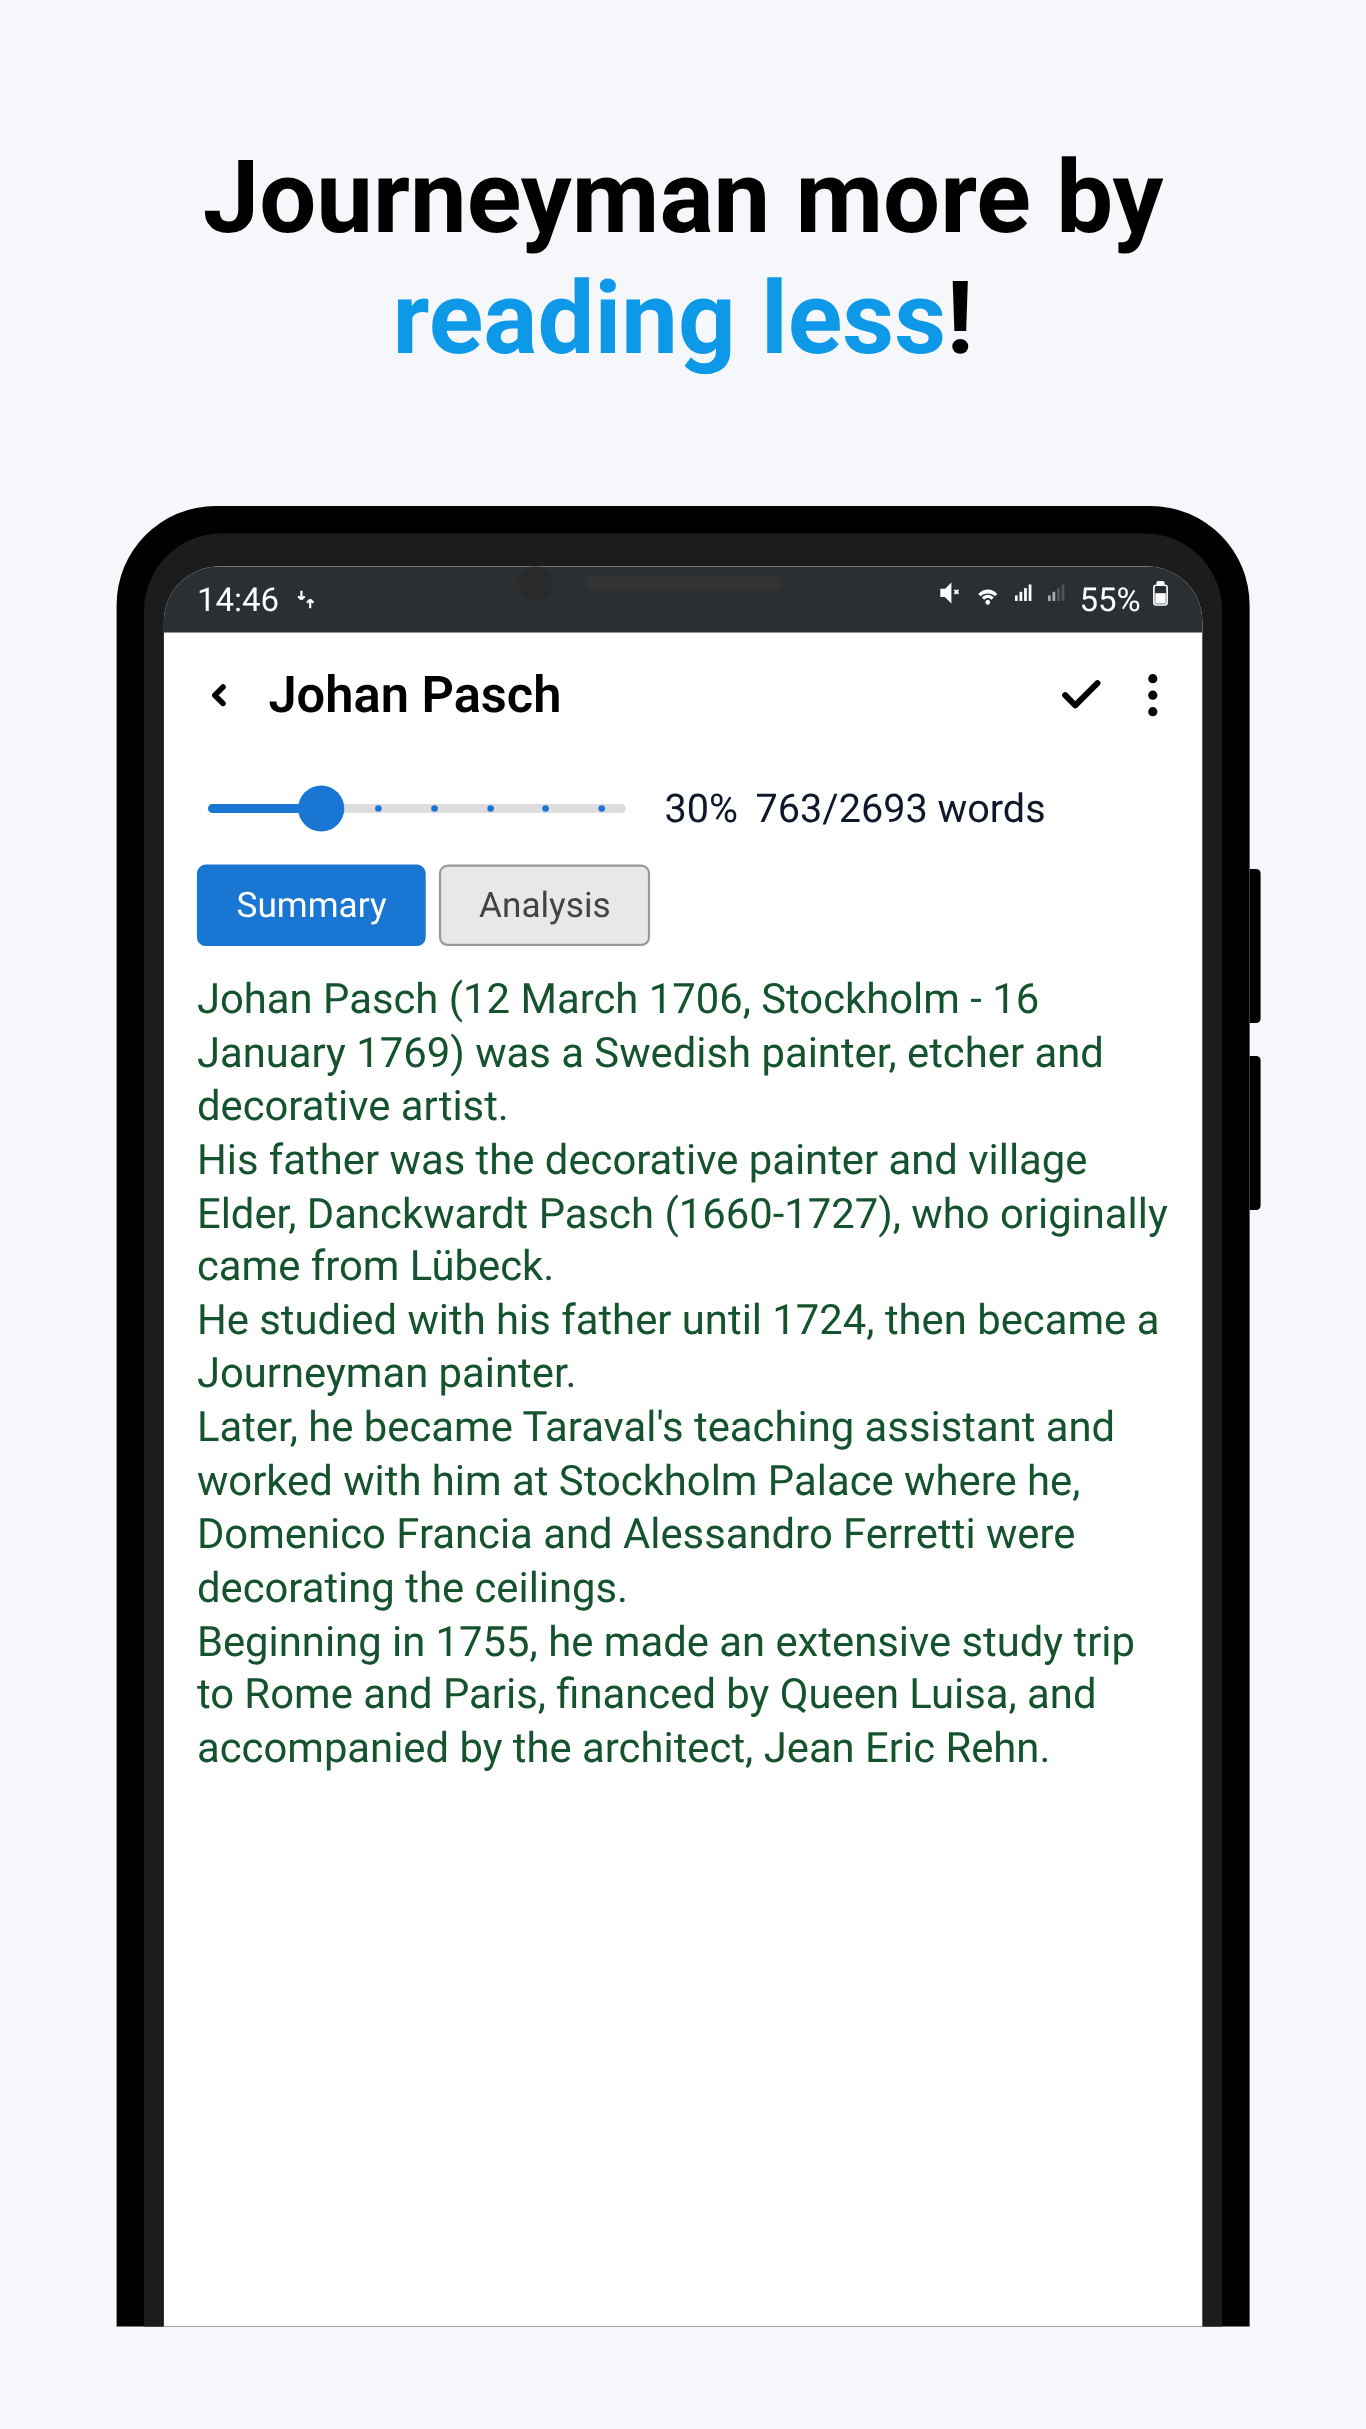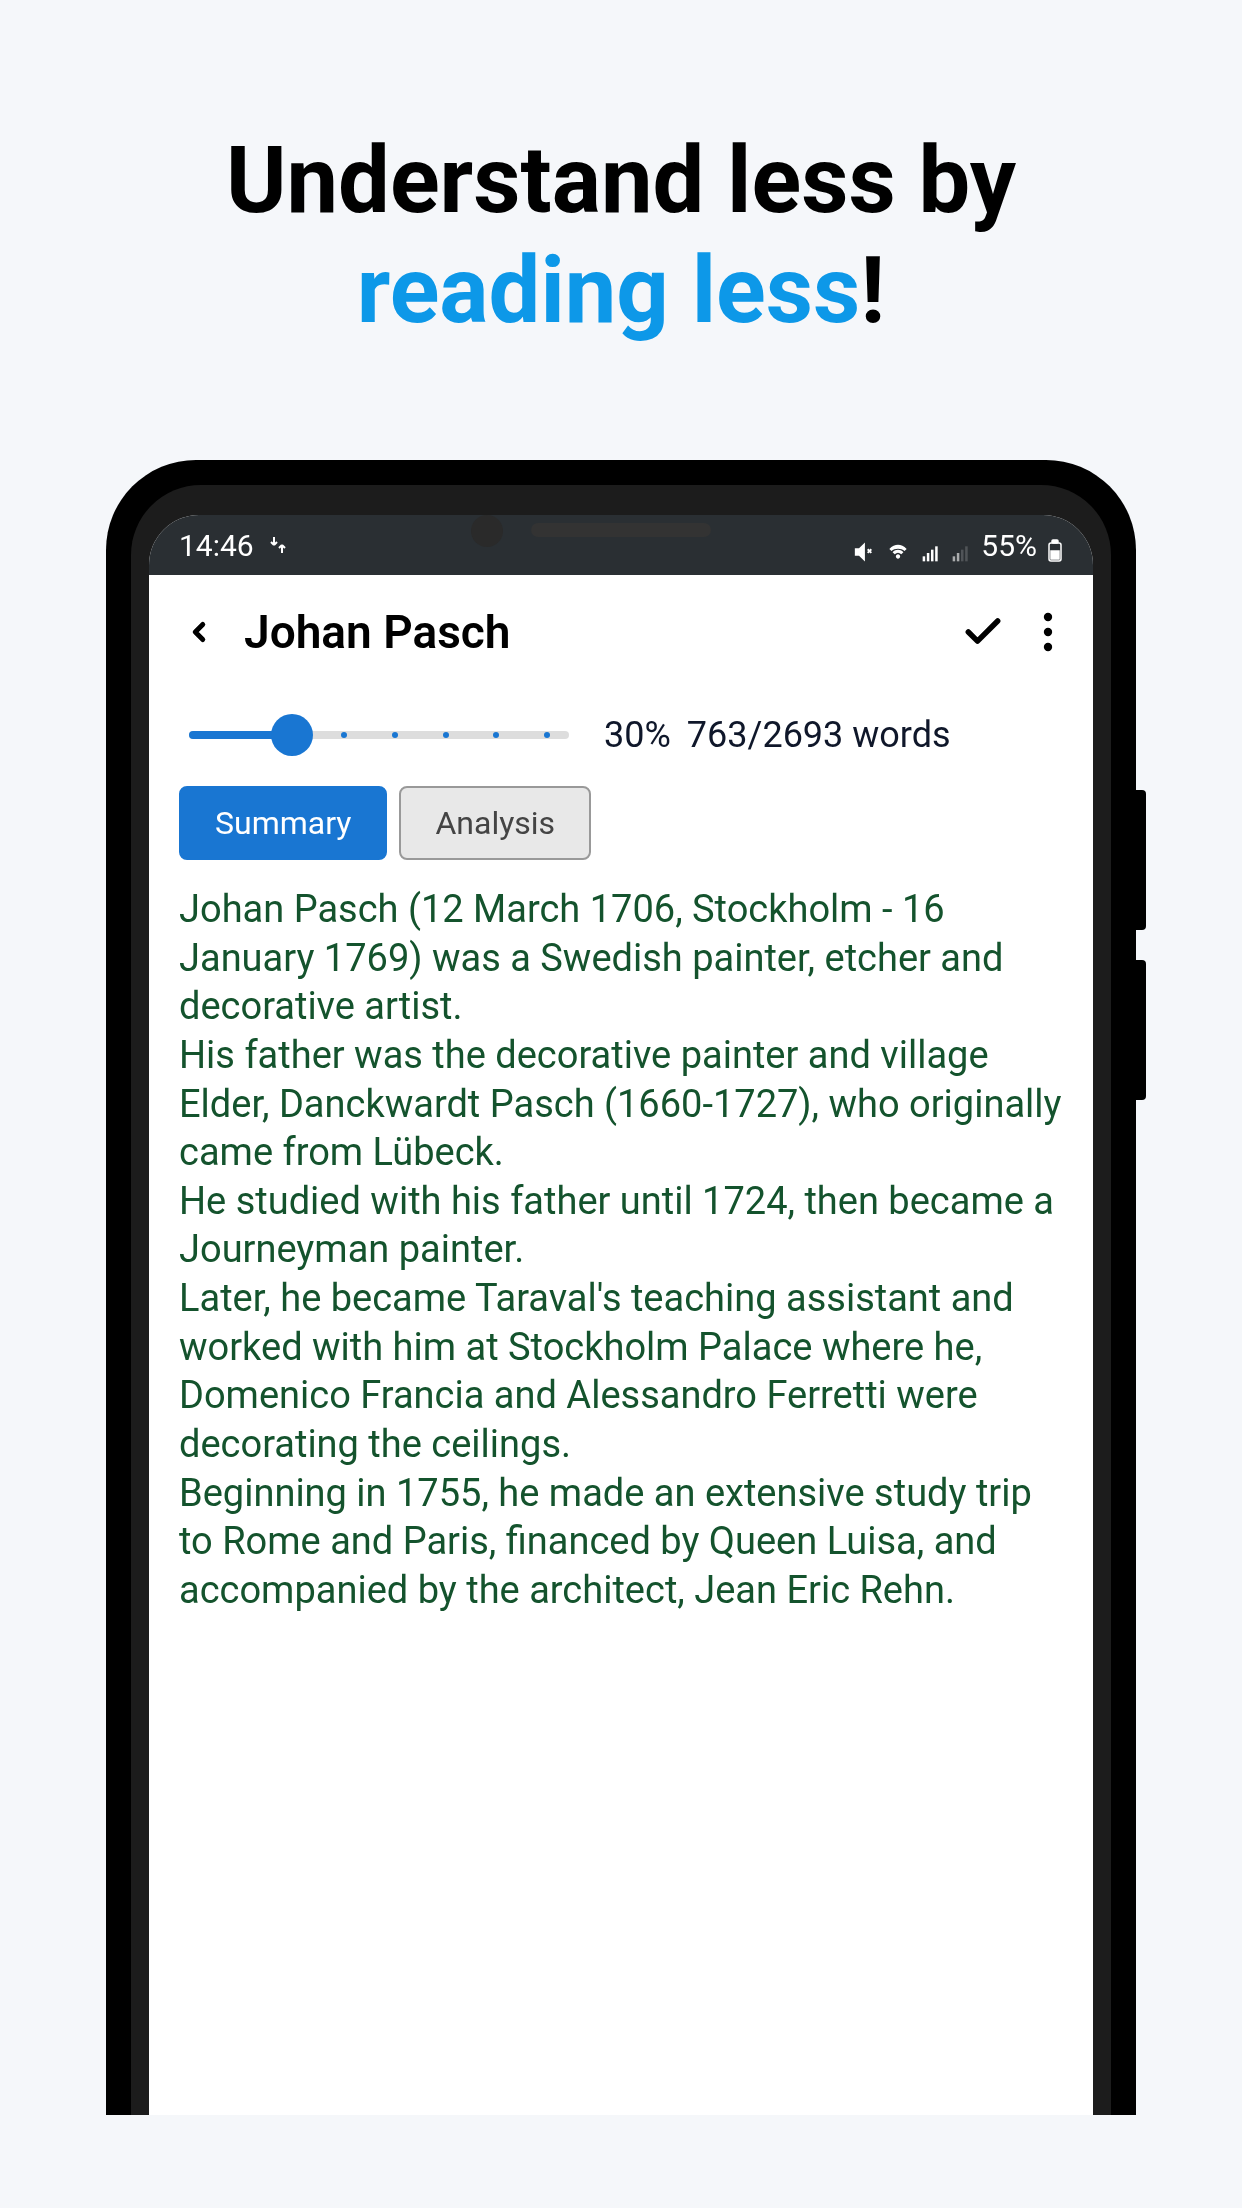--- a/index.html
+++ b/index.html
@@ -121,21 +121,21 @@
     
     .status-left {
       display: flex;
       align-items: center;
       gap: 12px;
       text-align: center;
     }
     
     .status-right {
       display: flex;
-      align-items: flex-end;
+      align-items: flex-start;
       gap: 10px;
     }
     
     .status-icon {
       display: inline-flex;
       align-items: center;
     }
     
     .app-header {
       display: flex;
@@ -275,21 +275,21 @@
     }
     
     .content-text p {
       margin: 0;
     }
   </style>
 </head>
 <body>
 
 <div class="tagline">
-  <div class="tagline-line1">Understand less by</div>
+  <div class="tagline-line1">Journeyman more by</div>
   <div>
     <span class="tagline-line2">reading less</span><span class="tagline-line2 tagline-exclaim">!</span>
   </div>
 </div>
 
 <div class="phone-frame">
   <div class="side-button-1"></div>
   <div class="side-button-2"></div>
   <div class="phone-inner">
     <div class="phone-camera"></div>

